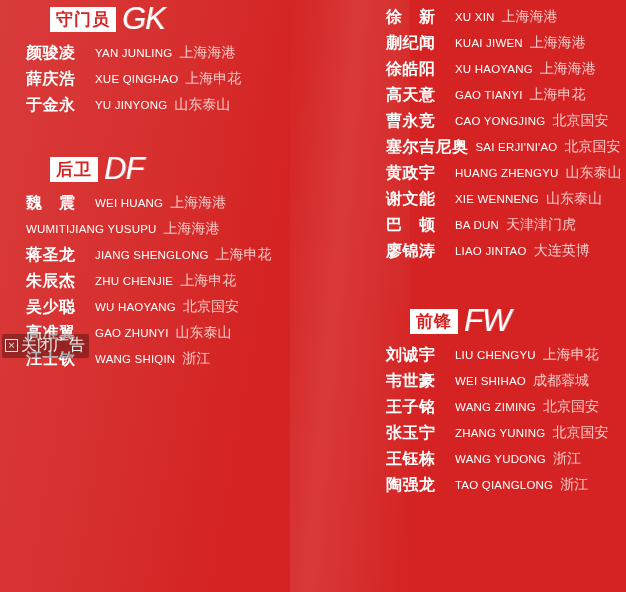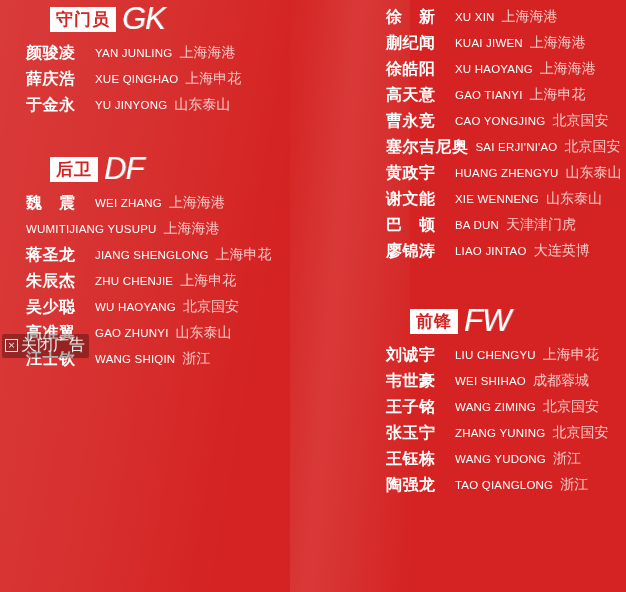--- a/index.html
+++ b/index.html
@@ -176,21 +176,21 @@
     </div>
 
     <div class="group grp-df">
       <div class="sec-head">
         <span class="sec-cn">后卫</span>
         <span class="sec-en">DF</span>
       </div>
       <ul class="players">
         <li class="player">
           <span class="p-cn">魏　震</span>
-          <span class="p-en">WEI ZHANG</span>
+          <span class="p-en">WEI HUANG</span>
           <span class="p-club">上海海港</span>
         </li>
         <li class="player">
           <span class="p-en">WUMITIJIANG YUSUPU</span>
           <span class="p-club">上海海港</span>
         </li>
         <li class="player">
           <span class="p-cn">蒋圣龙</span>
           <span class="p-en">JIANG SHENGLONG</span>
           <span class="p-club">上海申花</span>

